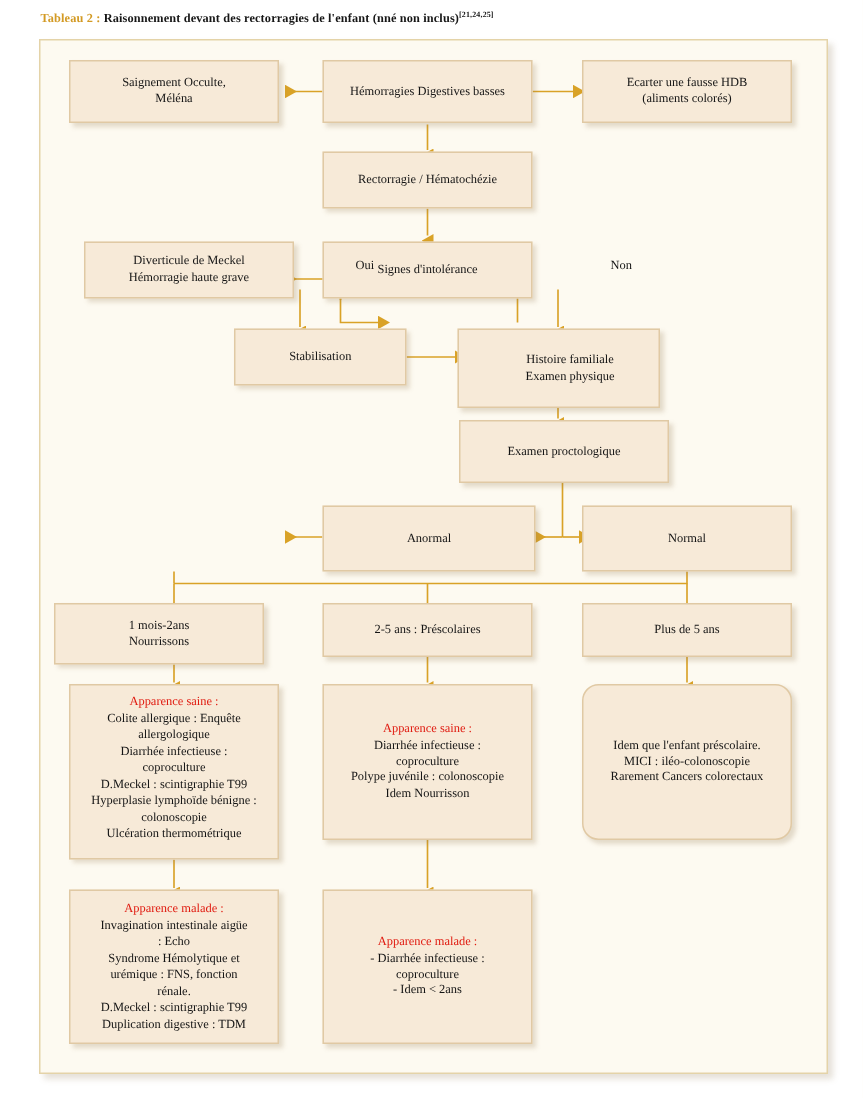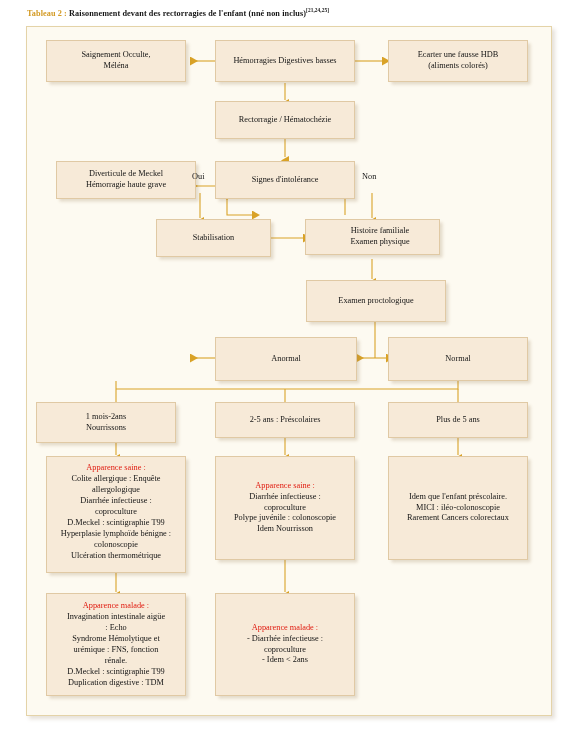--- a/index.html
+++ b/index.html
@@ -64,20 +64,21 @@
   .node .txt { width: 100%; }
   .node .hd { color: #e01b10; }
   .node.top { align-items: flex-start; }
 
   
   .edge-label {
     position: absolute;
     font-size: 8.3px;
     color: #141414;
     white-space: nowrap;
+    margin-left: 45px;
   }
 </style>
 </head>
 <body>
 
 <div id="root">
 
   <div class="caption">
     <span class="tab-label">Tableau 2 :</span><span class="tab-text"> Raisonnement devant des rectorragies de l'enfant (nné non inclus)</span><sup>[21,24,25]</sup>
   </div>
@@ -164,21 +165,21 @@
     <div class="txt"><span>Signes d'intolérance</span></div>
   </div>
 
   <div class="edge-label" style="left:192px; top:172px;">Oui</div>
   <div class="edge-label" style="left:362px; top:172px;">Non</div>
 
   <div class="node" style="left:156px; top:219px; width:115px; height:38px;justify-content:center;">
     <div class="txt"><span>Stabilisation</span></div>
   </div>
 
-  <div class="node" style="left:305px; top:219px; width:135px; height:36px;padding-left:19px;">
+  <div class="node" style="left:305px; top:219px; width:135px; height:53px;padding-left:19px;">
     <div class="txt"><span>Histoire familiale</span><br><span>Examen physique</span></div>
   </div>
 
   <div class="node" style="left:306px; top:280px; width:140px; height:42px;">
     <div class="txt"><span>Examen proctologique</span></div>
   </div>
 
 
   <div class="node" style="left:215px; top:337px; width:142px; height:44px;">
     <div class="txt"><span>Anormal</span></div>
@@ -217,21 +218,21 @@
   <div class="node" style="left:215px; top:456px; width:140px; height:104px;">
     <div class="txt">
       <span class="hd">Apparence saine :</span><br>
       <span>Diarrhée infectieuse :</span><br>
       <span>coproculture</span><br>
       <span>Polype juvénile : colonoscopie</span><br>
       <span>Idem Nourrisson</span>
     </div>
   </div>
 
-  <div class="node" style="left:388px; top:456px; width:140px; height:104px;">
+  <div class="node" style="left:388px; top:456px; width:140px; height:104px;border-radius:11px;">
     <div class="txt">
       <span>Idem que l'enfant préscolaire.</span><br>
       <span>MICI : iléo-colonoscopie</span><br>
       <span>Rarement Cancers colorectaux</span>
     </div>
   </div>
 
   <div class="node top" style="left:46px; top:593px; width:140px; height:103px; padding-top:7px;">
     <div class="txt">
       <span class="hd">Apparence malade :</span><br>

